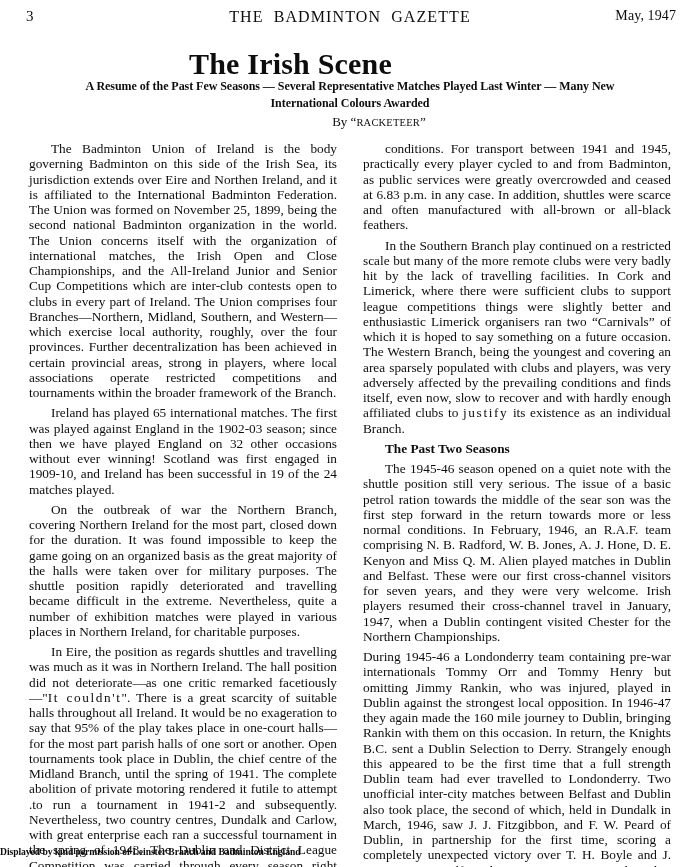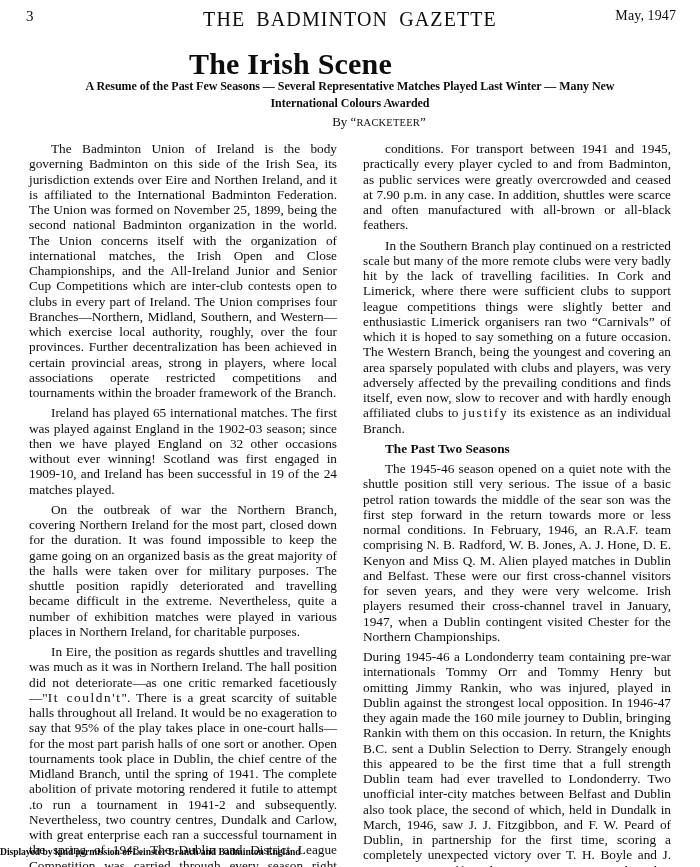--- a/index.html
+++ b/index.html
@@ -31,21 +31,21 @@
     top: 0;
     font-size: 15px;
     letter-spacing: 0.2px;
   }
   .masthead {
     position: absolute;
     left: 0;
     top: 0;
     width: 700px;
     text-align: center;
-    font-size: 20px;
+    font-size: 16px;
     letter-spacing: 1.1px;
     word-spacing: 5px;
   }
   .issue-date {
     position: absolute;
     right: 24px;
     top: 0;
     font-size: 14px;
     letter-spacing: 0.1px;
   }
@@ -153,21 +153,21 @@
 <div class="columns">
 
   <div class="col col-left">
     <p>The Badminton Union of Ireland is the body governing Badminton on this side of the Irish Sea, its jurisdiction extends over Eire and Northen Ireland, and it is affiliated to the International Badminton Federation. The Union was formed on November 25, 1899, being the second national Badminton organization in the world. The Union concerns itself with the organization of international matches, the Irish Open and Close Championships, and the All-Ireland Junior and Senior Cup Competitions which are inter-club contests open to clubs in every part of Ireland. The Union comprises four Branches—Northern, Midland, Southern, and Western—which exercise local authority, roughly, over the four provinces. Further decentralization has been achieved in certain provincial areas, strong in players, where local associations operate restricted competitions and tournaments within the broader framework of the Branch.</p>
     <p>Ireland has played 65 international matches. The first was played against England in the 1902-03 season; since then we have played England on 32 other occasions without ever winning! Scotland was first engaged in 1909-10, and Ireland has been successful in 19 of the 24 matches played.</p>
     <p>On the outbreak of war the Northern Branch, covering Northern Ireland for the most part, closed down for the duration. It was found impossible to keep the game going on an organized basis as the great majority of the halls were taken over for military purposes. The shuttle position rapidly deteriorated and travelling became difficult in the extreme. Nevertheless, quite a number of exhibition matches were played in various places in Northern Ireland, for charitable purposes.</p>
     <p><span>In Eire, the position as regards shuttles and travelling was much as it was in Northern Ireland. The hall position did not deteriorate—as one critic remarked facetiously—"</span><span class="spaced">It couldn't</span><span>". There is a great scarcity of suitable halls throughout all Ireland. It would be no exageration to say that 95% of the play takes place in one-court halls— for the most part parish halls of one sort or another. Open tournaments took place in Dublin, the chief centre of the Midland Branch, until the spring of 1941. The complete abolition of private motoring rendered it futile to attempt .to run a tournament in 1941-2 and subsequently. Nevertheless, two country centres, Dundalk and Carlow, with great enterprise each ran a successful tournament in the spring of 1943. The Dublin and District League Competition was carried through every season right throughout the emergency despite the most adverse</span></p>
   </div>
 
   <div class="col col-right">
-    <p>conditions. For transport between 1941 and 1945, practically every player cycled to and from Badminton, as public services were greatly overcrowded and ceased at 7.90 p.m. in any case. In addition, shuttles were scarce and often manufactured with all-brown or all-black feathers.</p>
+    <p>conditions. For transport between 1941 and 1945, practically every player cycled to and from Badminton, as public services were greatly overcrowded and ceased at 6.83 p.m. in any case. In addition, shuttles were scarce and often manufactured with all-brown or all-black feathers.</p>
     <p><span>In the Southern Branch play continued on a restricted scale but many of the more remote clubs were very badly hit by the lack of travelling facilities. In Cork and Limerick, where there were sufficient clubs to support league competitions things were slightly better and enthusiastic Limerick organisers ran two “Carnivals” of which it is hoped to say something on a future occasion. The Western Branch, being the youngest and covering an area sparsely populated with clubs and players, was very adversely affected by the prevailing conditions and finds itself, even now, slow to recover and with hardly enough affiliated clubs to </span><span class="spaced">justify</span><span> its existence as an individual Branch.</span></p>
     <p class="subhead">The Past Two Seasons</p>
     <p>The 1945-46 season opened on a quiet note with the shuttle position still very serious. The issue of a basic petrol ration towards the middle of the sear son was the first step forward in the return towards more or less normal conditions. In February, 1946, an R.A.F. team comprising N. B. Radford, W. B. Jones, A. J. Hone, D. E. Kenyon and Miss Q. M. Alien played matches in Dublin and Belfast. These were our first cross-channel visitors for seven years, and they were very welcome. Irish players resumed their cross-channel travel in January, 1947, when a Dublin contingent visited Chester for the Northern Championships.</p>
     <p class="noindent">During 1945-46 a Londonderry team containing pre-war internationals Tommy Orr and Tommy Henry but omitting Jimmy Rankin, who was injured, played in Dublin against the strongest local opposition. In 1946-47 they again made the 160 mile journey to Dublin, bringing Rankin with them on this occasion. In return, the Knights B.C. sent a Dublin Selection to Derry. Strangely enough this appeared to be the first time that a full strength Dublin team had ever travelled to Londonderry. Two unofficial inter-city matches between Belfast and Dublin also took place, the second of which, held in Dundalk in March, 1946, saw J. J. Fitzgibbon, and F. W. Peard of Dublin, in partnership for the first time, scoring a completely unexpected victory over T. H. Boyle and J. W'. McGarry, Belfast's best pre-war internationals. Other well-known players who took part in these matches were T. T. Majury, D. B. Green, C. H. Maidment, A. G.Trapnell, Mrs. W. Swan, Miss N. M Conway, Miss B. J. Good.</p>
   </div>
 
 </div>
 
 <div class="credit-line">Displayed by kind permission of Leinster Branch and Badminton England</div>
 

